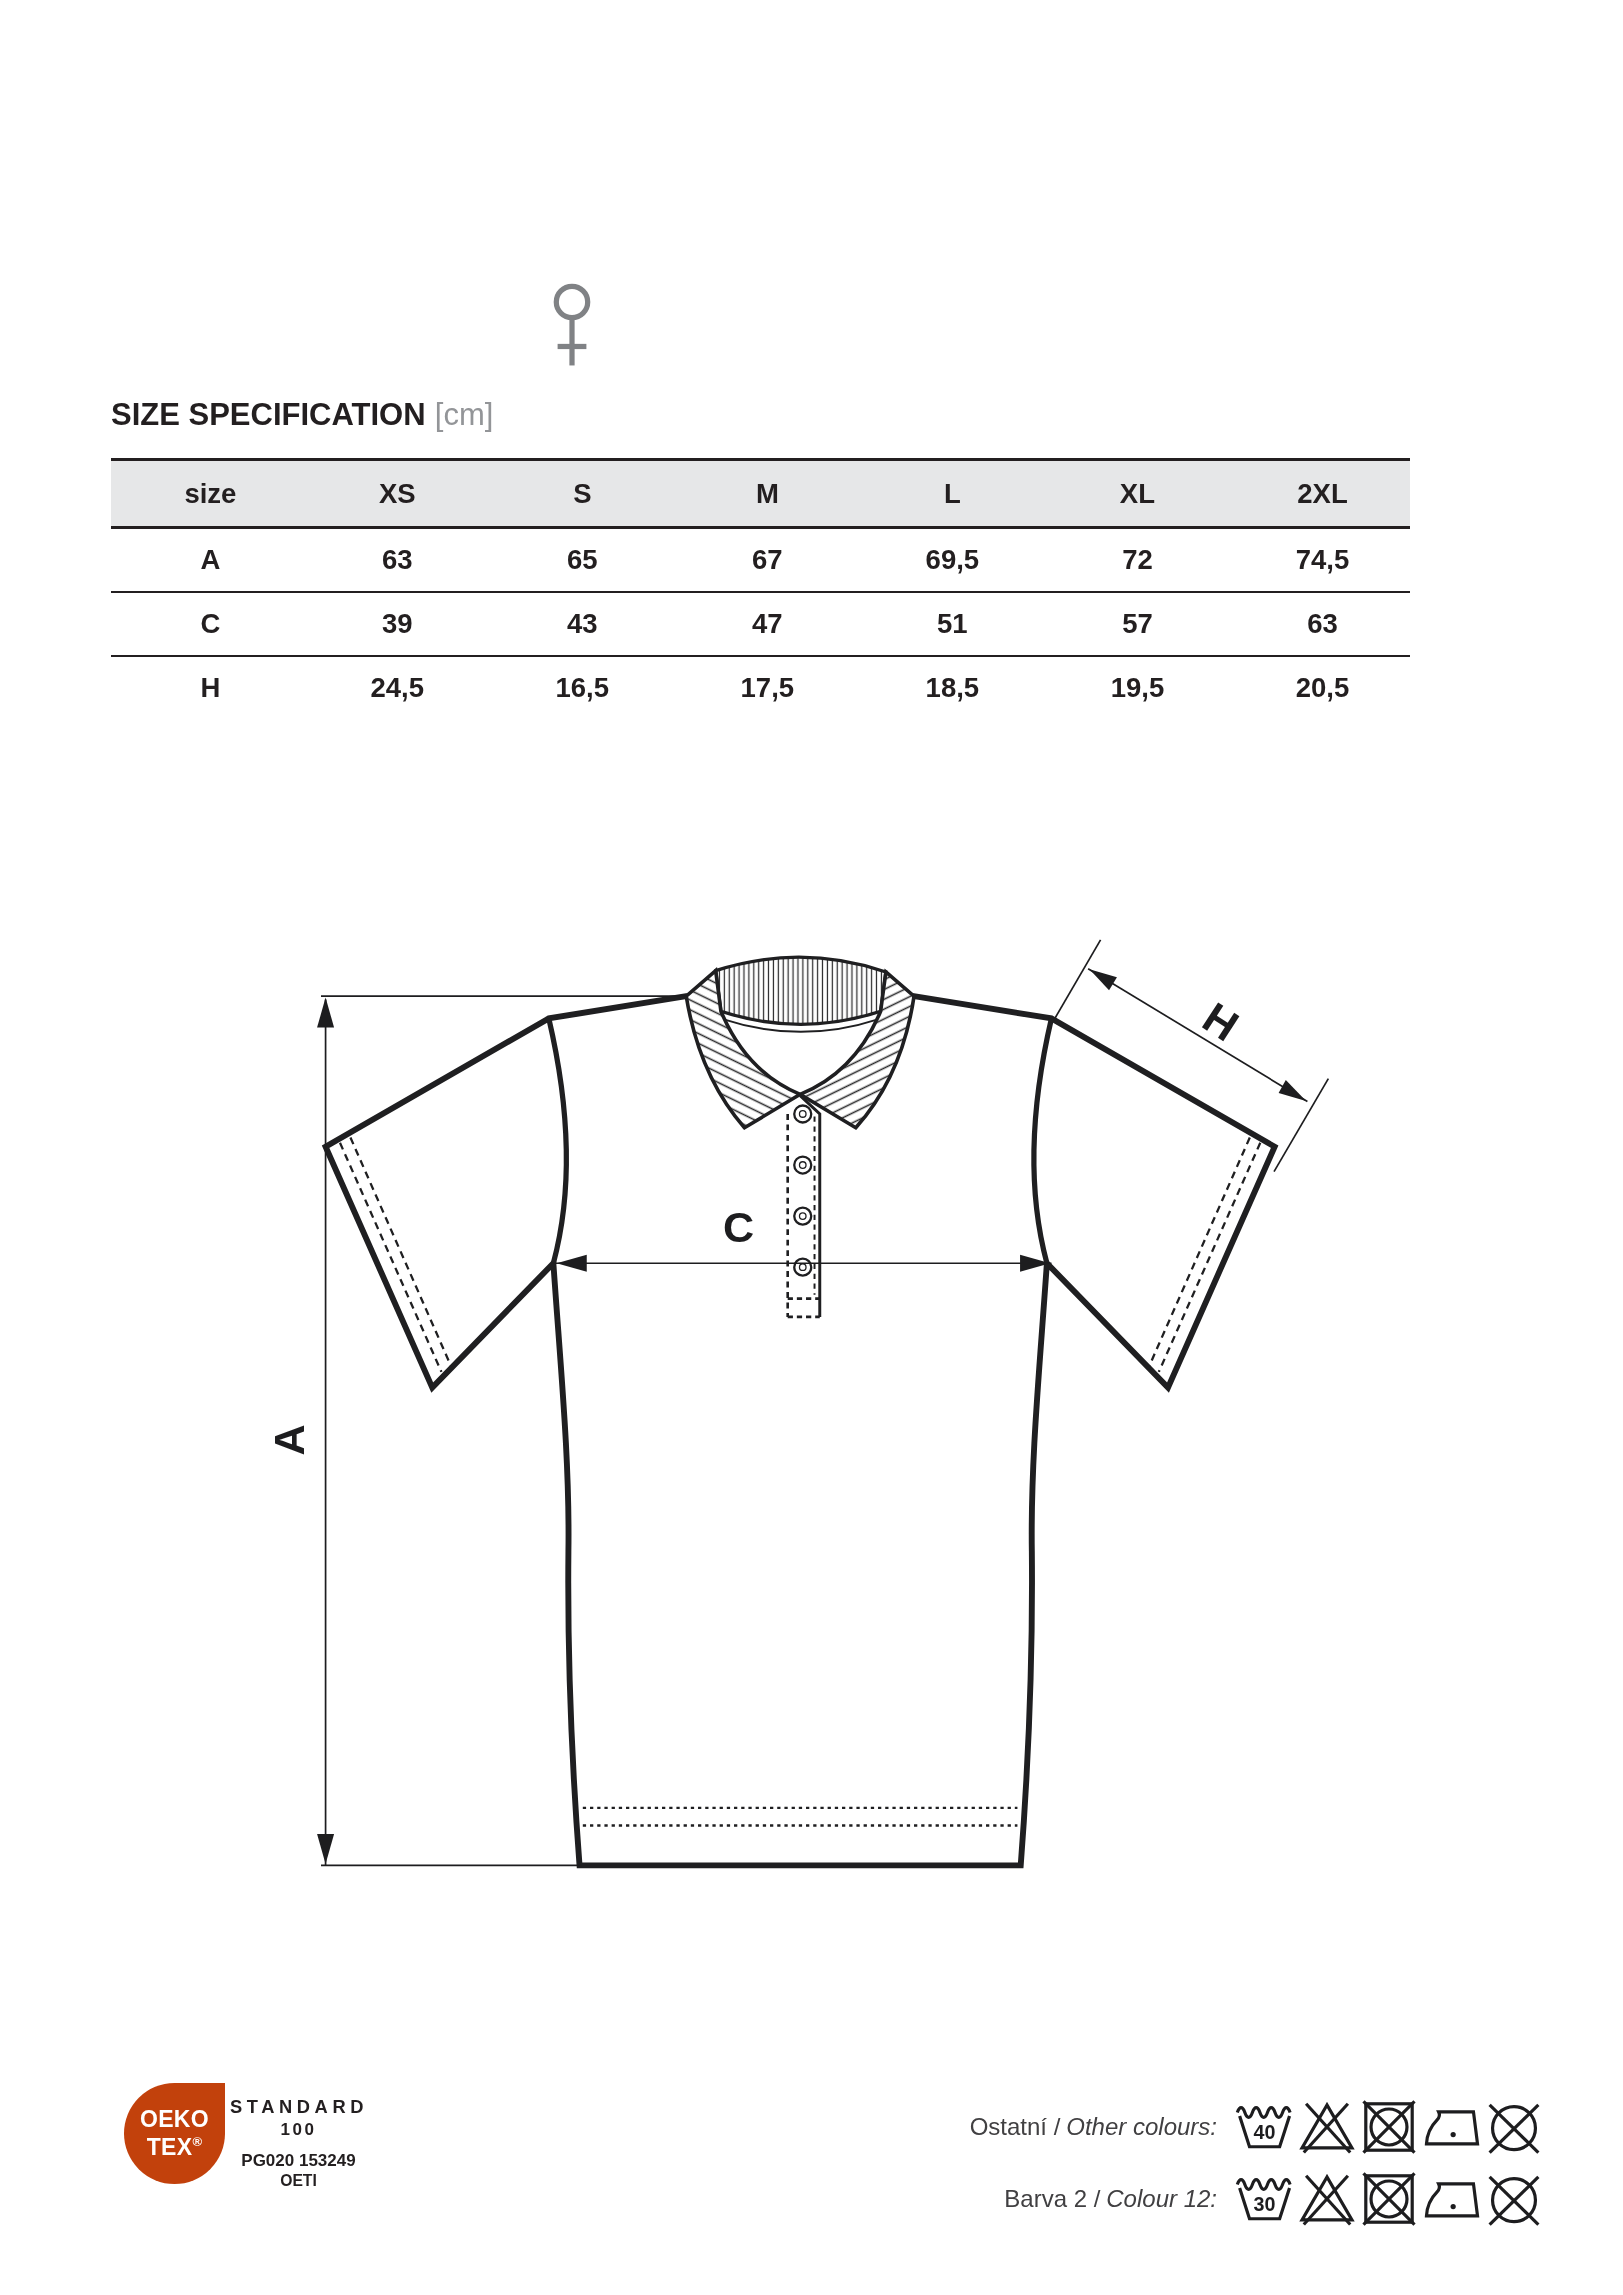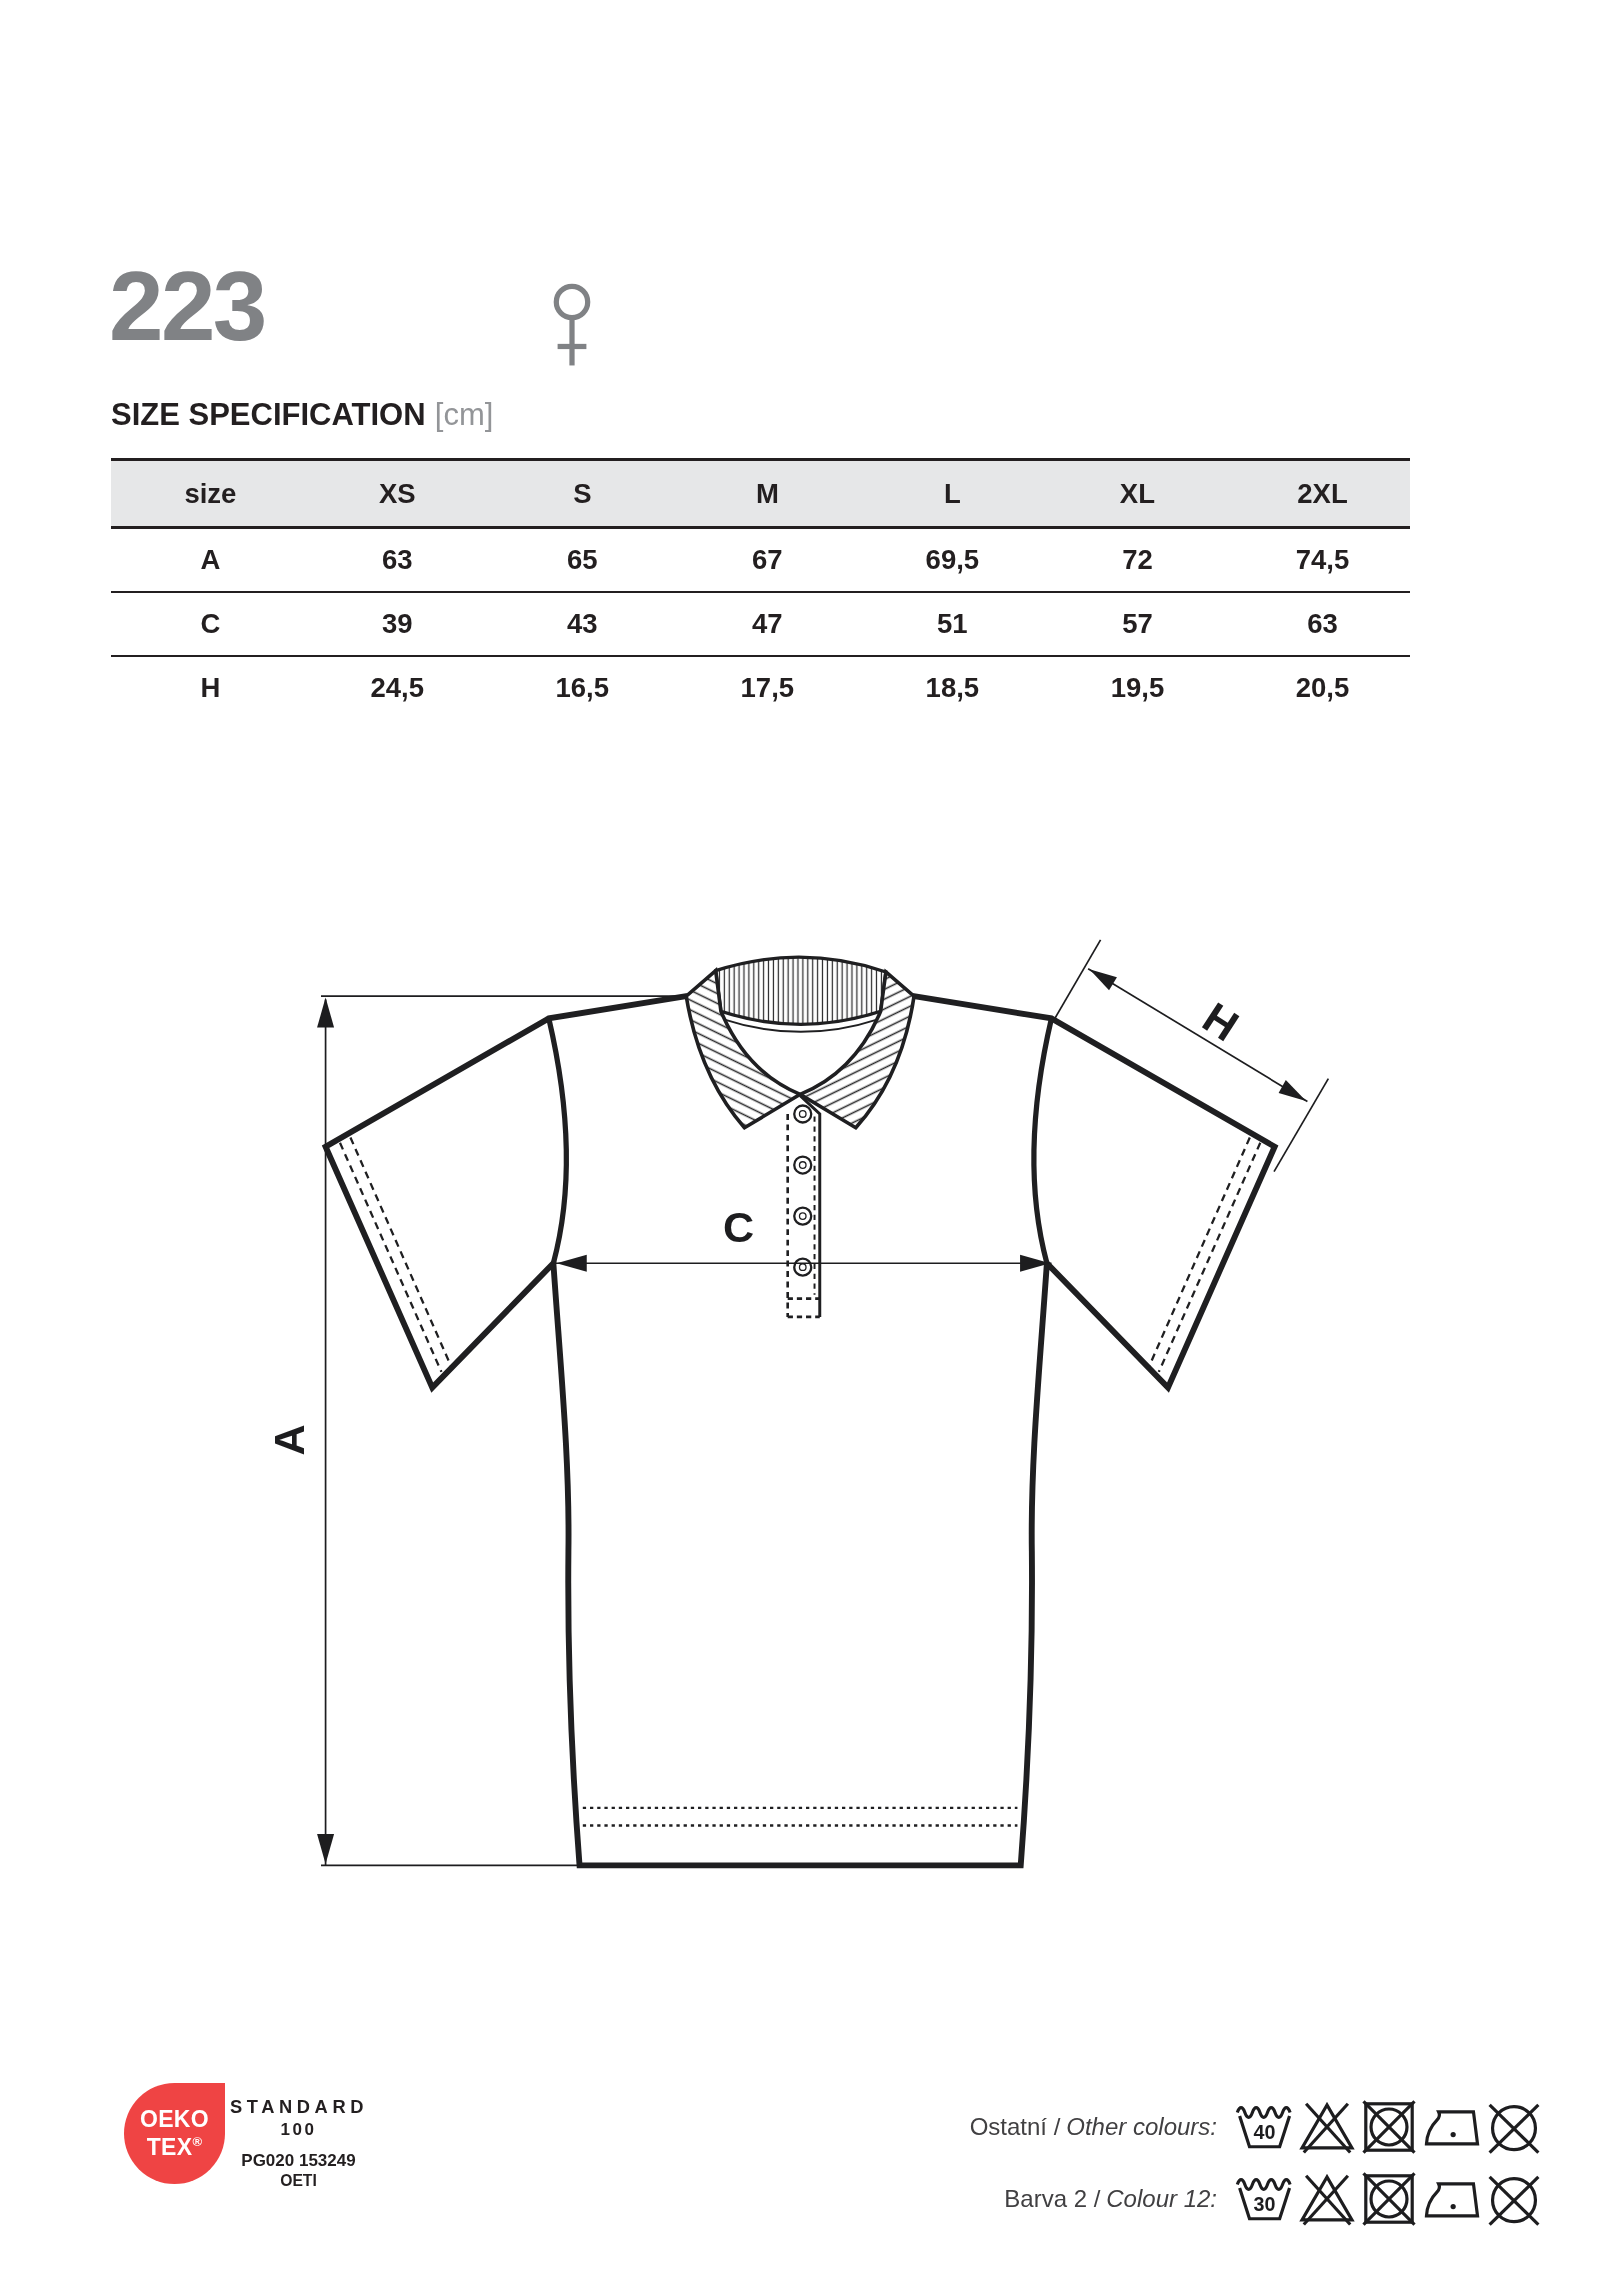--- a/index.html
+++ b/index.html
@@ -48,21 +48,20 @@
   .care-symbols{position:absolute;left:313px;display:flex;gap:4.6px;}
   .care-symbols svg{display:block;}
   .row1{left:922px;top:2097px;}
   .row2{left:922px;top:2169px;}
 </style>
 </head>
 <body>
 
 <div class="page">
 
-  <div class="product-code">223</div>
 
   <svg class="gender" width="42" height="89" viewBox="0 0 64 136">
     <circle cx="32" cy="29" r="24" fill="none" stroke="#808285" stroke-width="8"></circle>
     <line x1="32" y1="53" x2="32" y2="126" stroke="#808285" stroke-width="8"></line>
     <line x1="10" y1="97" x2="54" y2="97" stroke="#808285" stroke-width="8"></line>
   </svg>
 
   <div class="sec-title">
     <span>SIZE SPECIFICATION</span><span class="unit">[cm]</span>
   </div>
@@ -191,21 +190,21 @@
     <g>
       <line x1="1610" y1="1558" x2="1681" y2="1436" stroke="#1d1d1f" stroke-width="2.6"></line>
       <line x1="1946" y1="1790" x2="2029" y2="1648" stroke="#1d1d1f" stroke-width="2.6"></line>
       <line x1="1662" y1="1480" x2="1997" y2="1683" stroke="#1d1d1f" stroke-width="2.6"></line>
       <polygon points="1664,1481 1694,1513 1706,1493" fill="#1d1d1f"></polygon>
       <polygon points="1995,1682 1953,1670 1964,1650" fill="#1d1d1f"></polygon>
       <text x="1852" y="1580" transform="rotate(33 1852 1580)" text-anchor="middle" font-size="66" font-weight="600" fill="#1d1d1f">H</text>
     </g>
   </svg>
 
-  <div class="oeko-drop" style="background:#ef4444;">
+  <div class="oeko-drop" style="background:#c2410c;">
     <div class="l1">OEKO</div>
     <div class="l2"><span>TEX</span><sup>®</sup></div>
   </div>
   <div class="standard-block">
     <div class="std">STANDARD</div>
     <div class="hundred">100</div>
     <div class="lic">PG020 153249</div>
     <div class="inst">OETI</div>
   </div>
 

